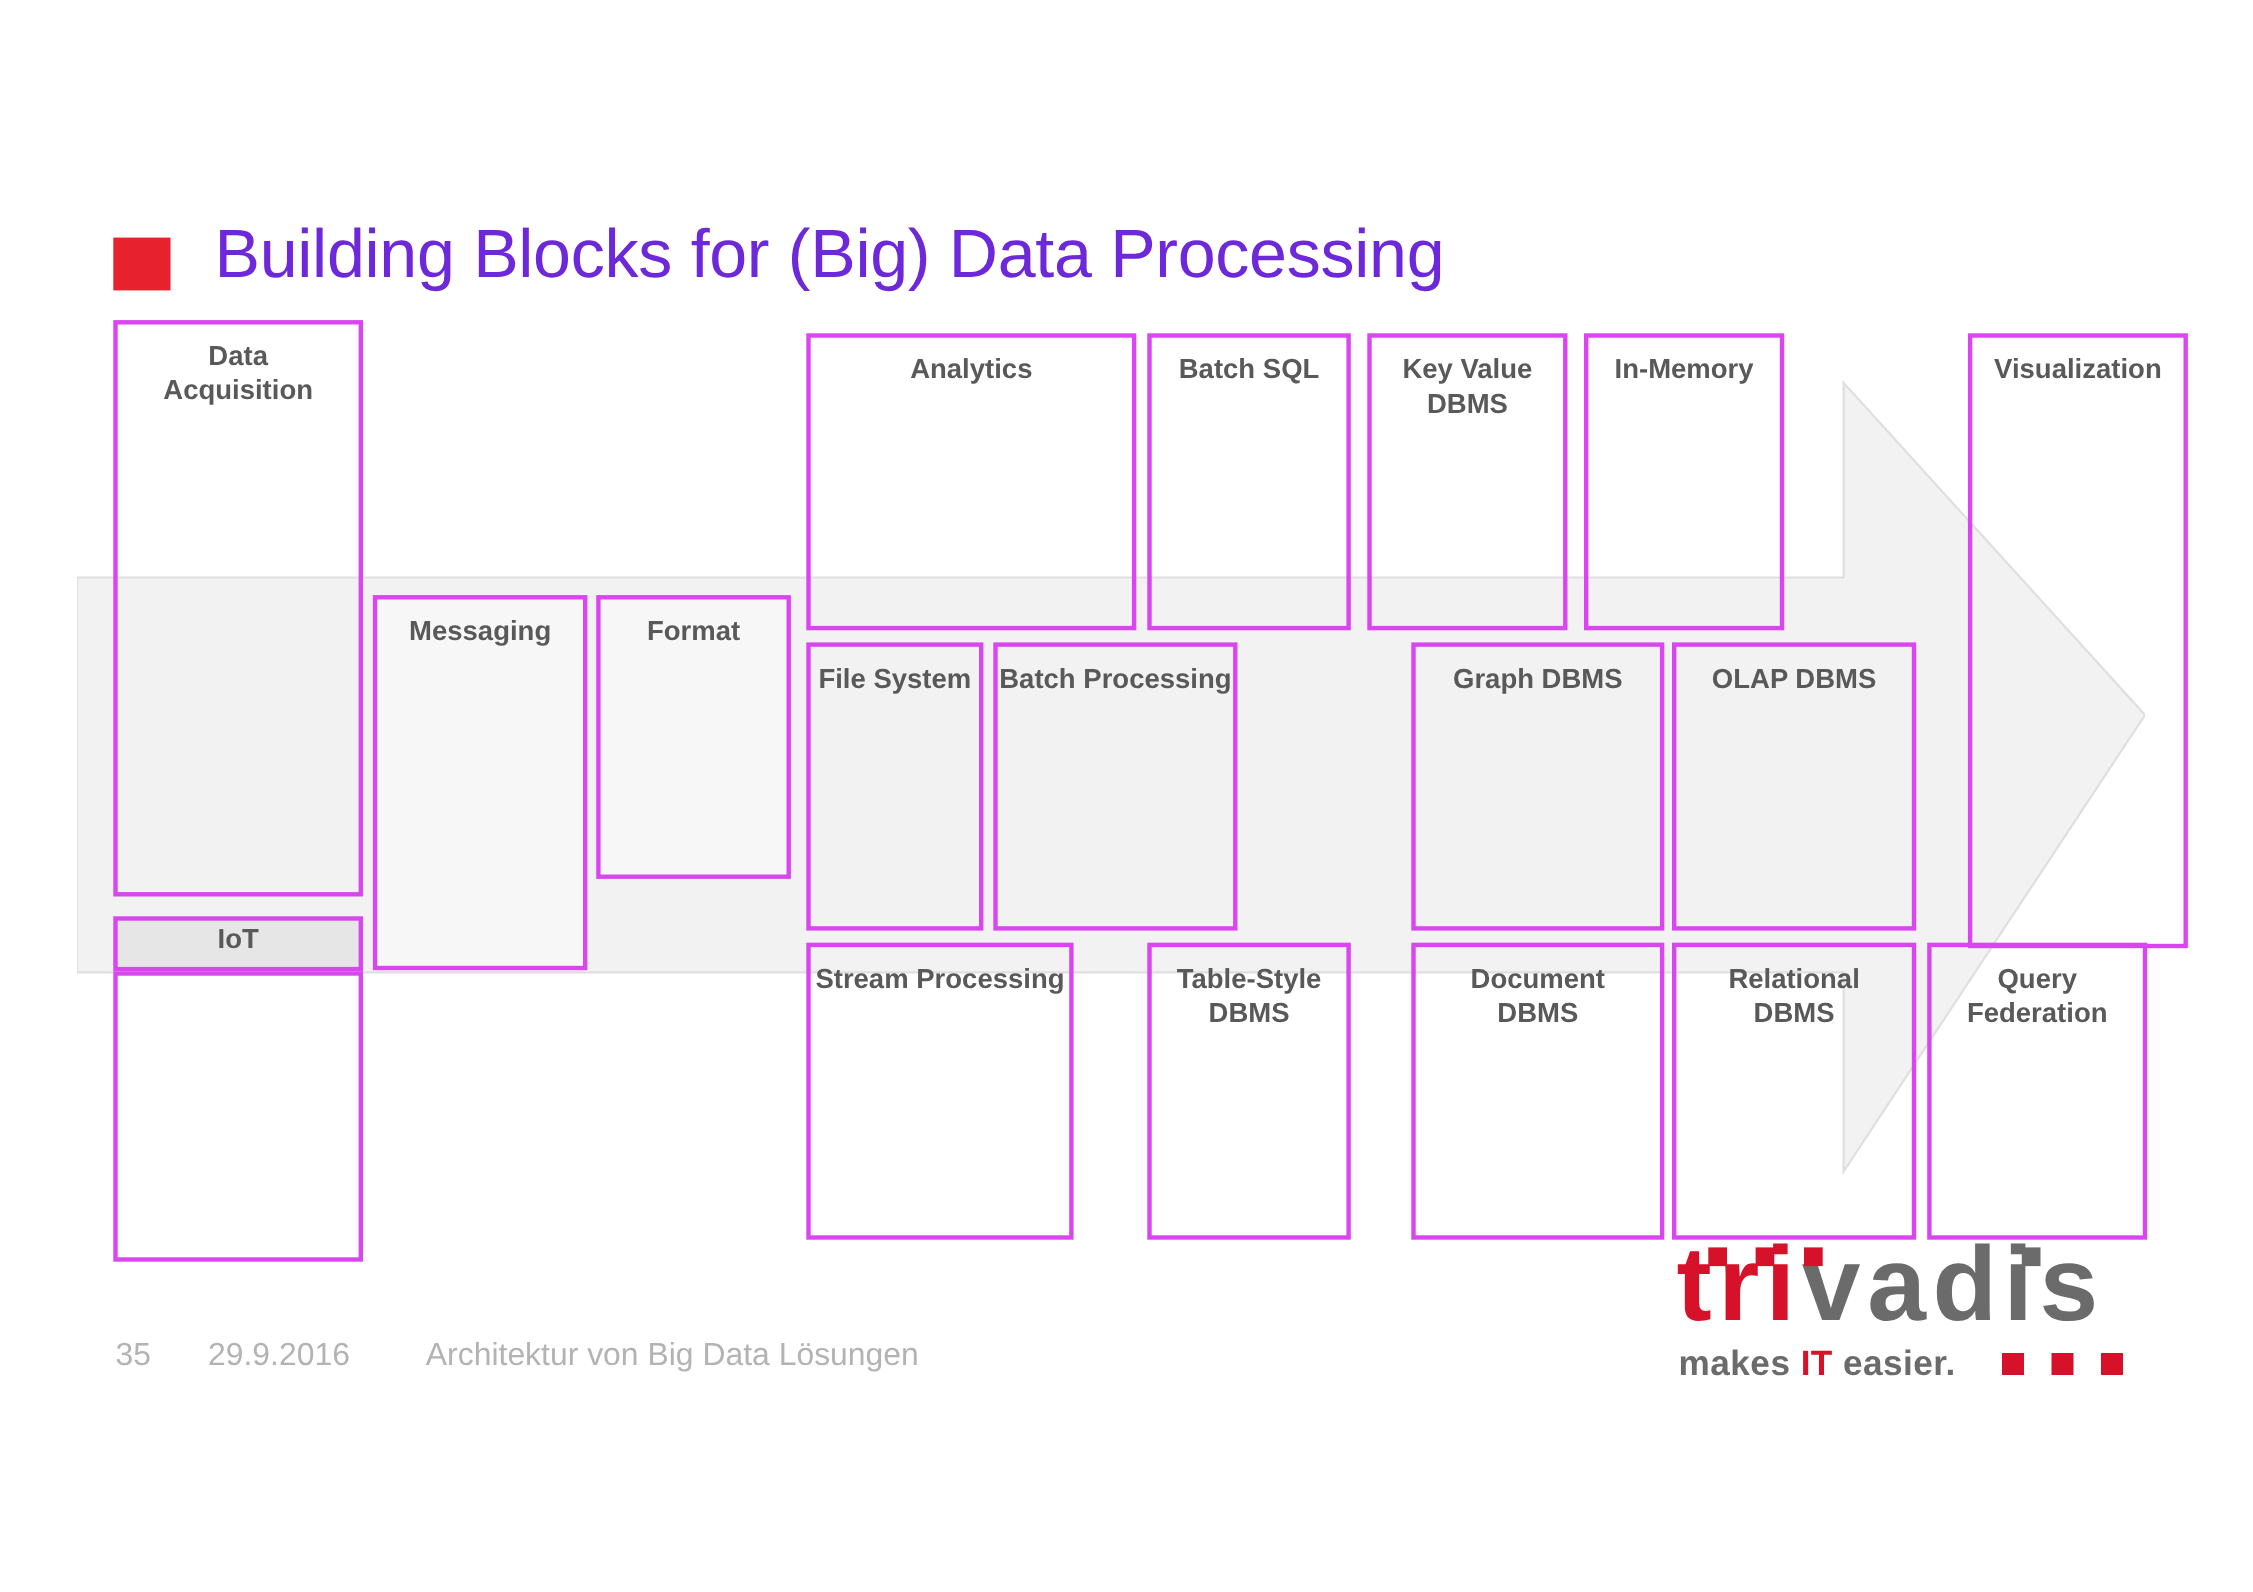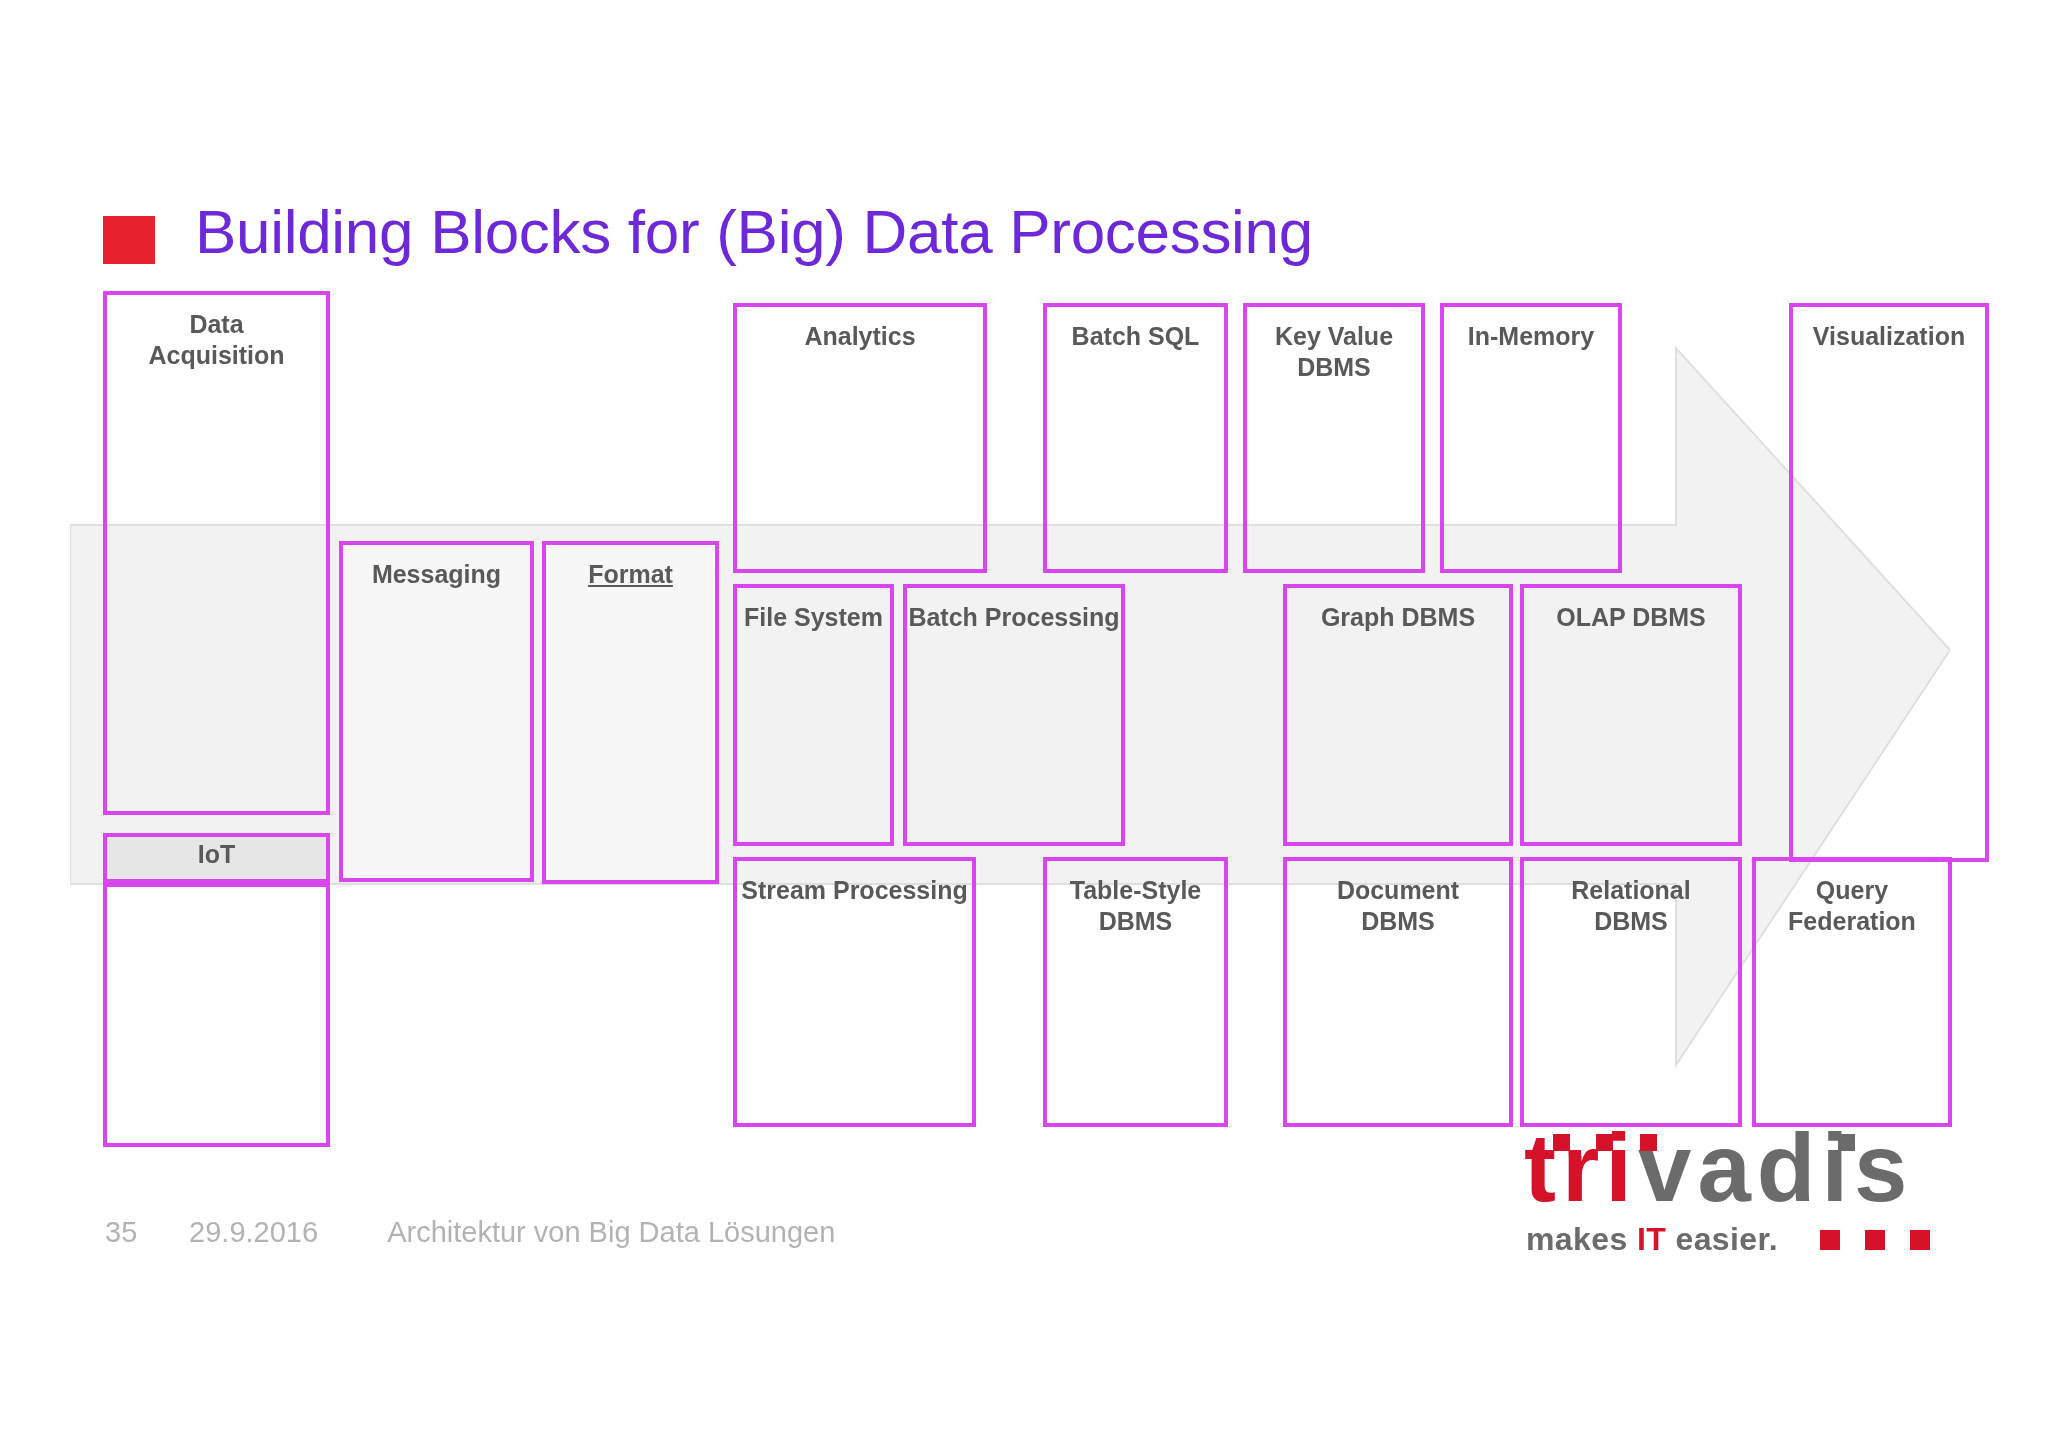--- a/index.html
+++ b/index.html
@@ -165,23 +165,23 @@
 
   <div class="blk trans" style="left:103px; top:291px; width:227px; height:524px;">Data
 Acquisition</div>
 
   <div class="blk iot" style="left:103px; top:833px; width:227px; height:50px;">IoT</div>
 
   <div class="blk trans" style="left:103px; top:883px; width:227px; height:264px;"></div>
 
   <div class="blk shaded" style="left:339px; top:541px; width:195px; height:341px;">Messaging</div>
 
-  <div class="blk shaded" style="left:542px; top:541px; width:177px; height:343px;text-decoration:underline;">Format</div>
-
-  <div class="blk trans" style="left:733px; top:303px; width:254px; height:270px;">Analytics</div>
+  <div class="blk shaded" style="left:542px; top:541px; width:177px; height:258px;">Format</div>
+
+  <div class="blk trans" style="left:733px; top:303px; width:300px; height:270px;">Analytics</div>
 
   <div class="blk trans" style="left:1043px; top:303px; width:185px; height:270px;">Batch SQL</div>
 
   <div class="blk trans" style="left:1243px; top:303px; width:182px; height:270px;">Key Value
 DBMS</div>
 
   <div class="blk trans" style="left:1440px; top:303px; width:182px; height:270px;">In-Memory</div>
 
   <div class="blk trans" style="left:1752px; top:303px; width:200px; height:559px;margin-left:37px;">Visualization</div>
 

